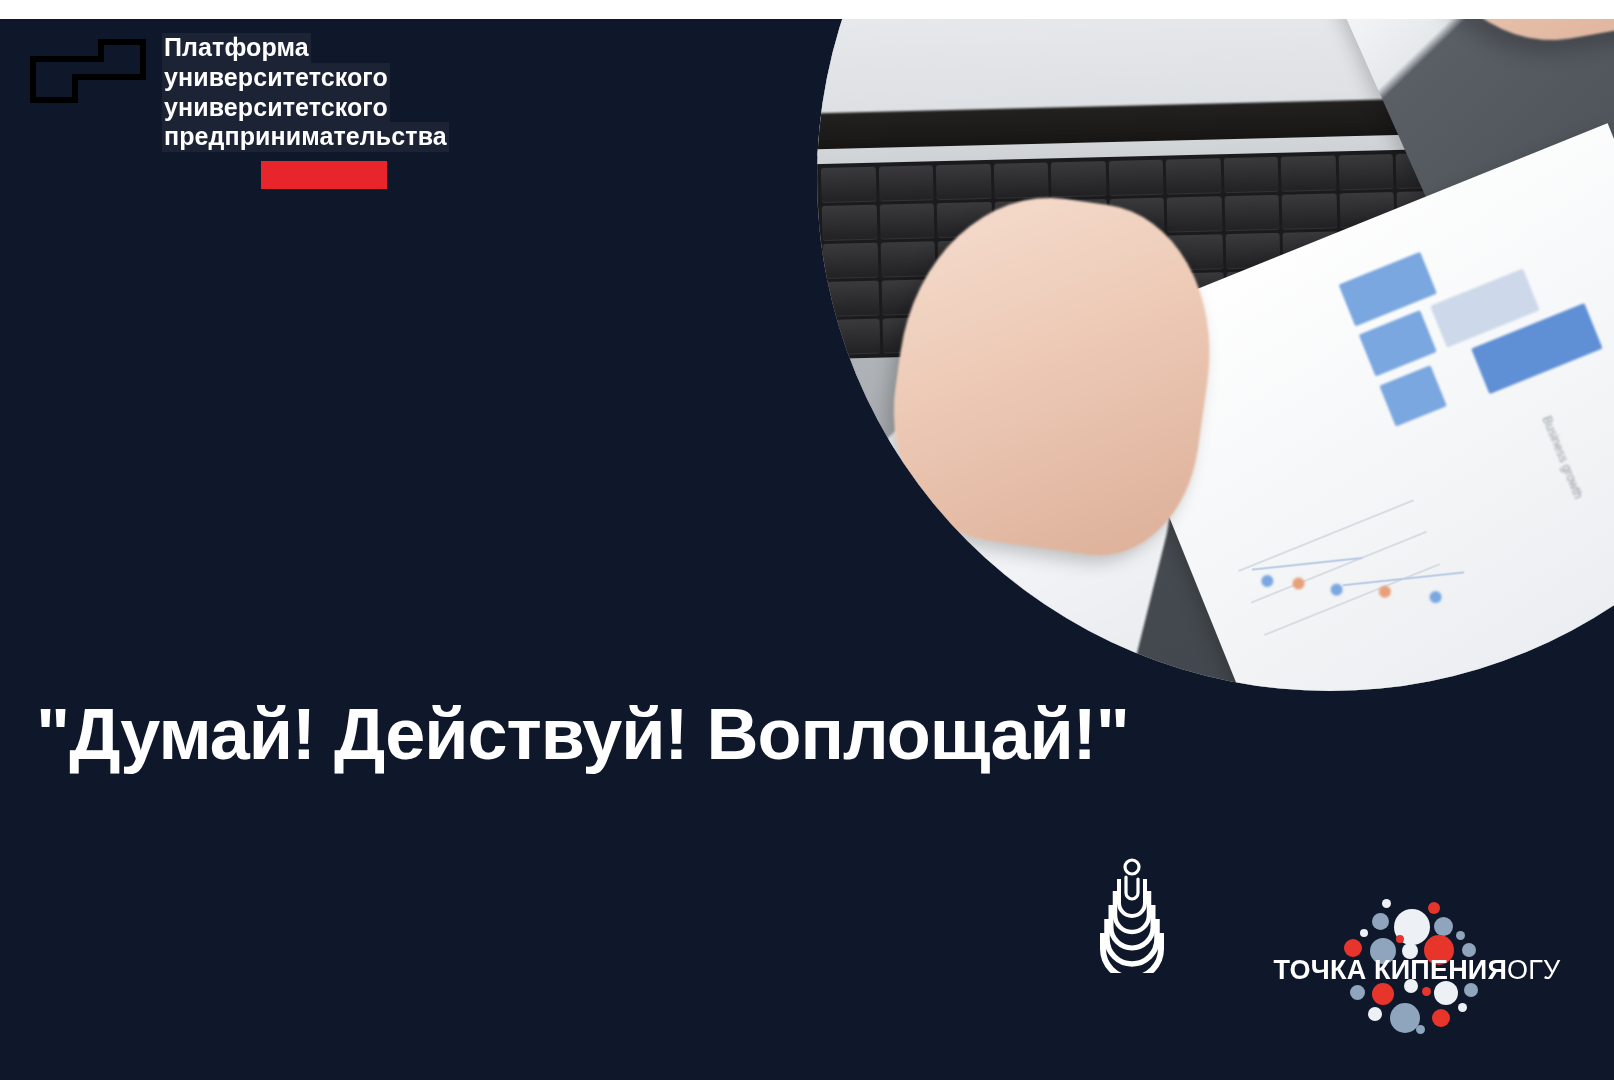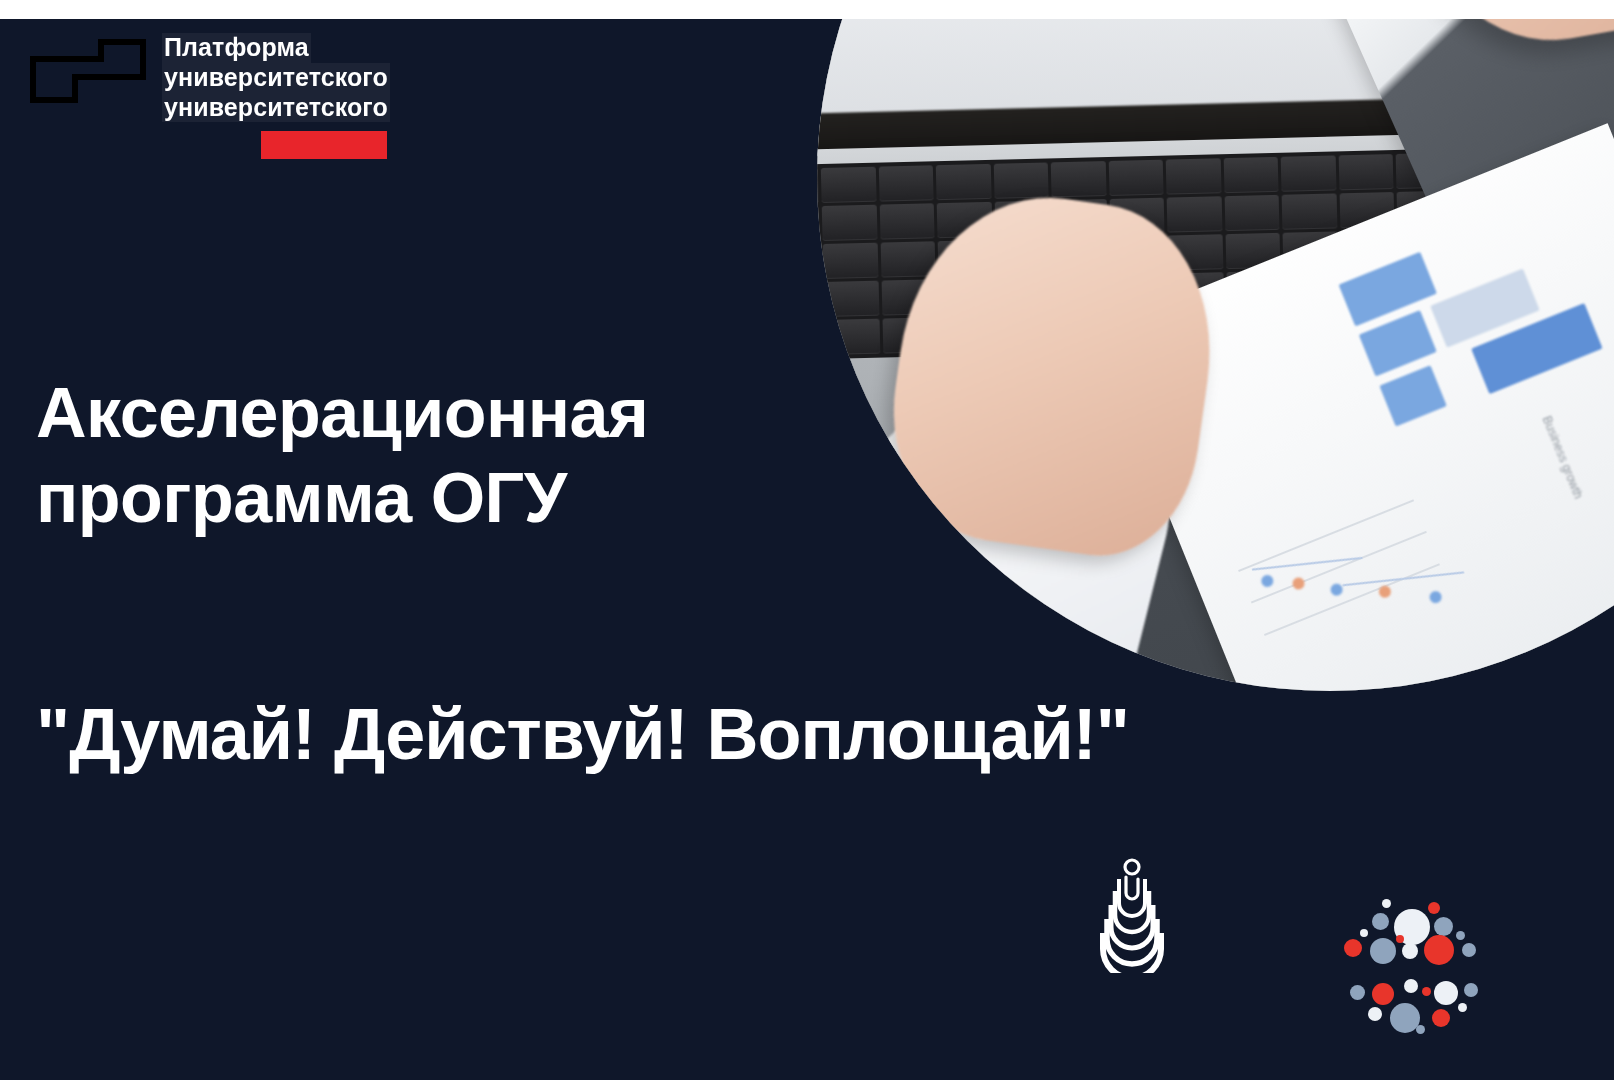--- a/index.html
+++ b/index.html
@@ -458,25 +458,25 @@
   </div>
 
   <div class="putp-logo">
     <svg class="putp-mark" viewBox="0 0 120 68">
       <path d="M5 22 H73 V5 H115 V40 H47 V63 H5 Z" fill="none" stroke="#000000" stroke-width="6" stroke-linejoin="miter"></path>
     </svg>
     <div class="putp-text">
       <span class="putp-line">Платформа</span>
       <span class="putp-line">университетского</span>
       <span class="putp-line">университетского</span>
+      <span class="putp-line">предпринимательства</span>
       <div class="putp-bar"></div>
     </div>
   </div>
 
-  <div class="headline">Акселерационная программа ОГУ</div>
 
   <div class="slogan">"Думай! Действуй! Воплощай!"</div>
 
   <div class="ogu-logo">
     <svg class="ogu-mark" viewBox="0 0 92 116">
 
       <circle cx="46" cy="10" r="7" fill="none" stroke="#ffffff" stroke-width="3.2"></circle>
       <path d="M40 20 v16 a6 6 0 0 0 12 0 v-14" fill="none" stroke="#ffffff" stroke-width="3.2" stroke-linecap="round"></path>
 
       <path d="M33 22 v24 a13 13 0 0 0 26 0 v-24" fill="none" stroke="#ffffff" stroke-width="4"></path>
@@ -509,15 +509,18 @@
       <span class="tk-bubble" style="left:132px;top:88px;width:14px;height:14px;background:#EDF1F6"></span>
       <span class="tk-bubble" style="left:150px;top:96px;width:9px;height:9px;background:#E8352B"></span>
       <span class="tk-bubble" style="left:162px;top:90px;width:24px;height:24px;background:#EDF1F6"></span>
       <span class="tk-bubble" style="left:192px;top:92px;width:14px;height:14px;background:#8FA4BD"></span>
       <span class="tk-bubble" style="left:118px;top:112px;width:30px;height:30px;background:#8FA4BD"></span>
       <span class="tk-bubble" style="left:96px;top:116px;width:14px;height:14px;background:#EDF1F6"></span>
       <span class="tk-bubble" style="left:160px;top:118px;width:18px;height:18px;background:#E8352B"></span>
       <span class="tk-bubble" style="left:186px;top:112px;width:9px;height:9px;background:#EDF1F6"></span>
       <span class="tk-bubble" style="left:144px;top:134px;width:9px;height:9px;background:#8FA4BD"></span>
     </div>
+    <div class="tk-text">
+      <span class="tk-bold">ТОЧКА КИПЕНИЯ</span><span class="tk-light">ОГУ</span>
+    </div>
   </div>
 
 </div>
 
 </body></html>

